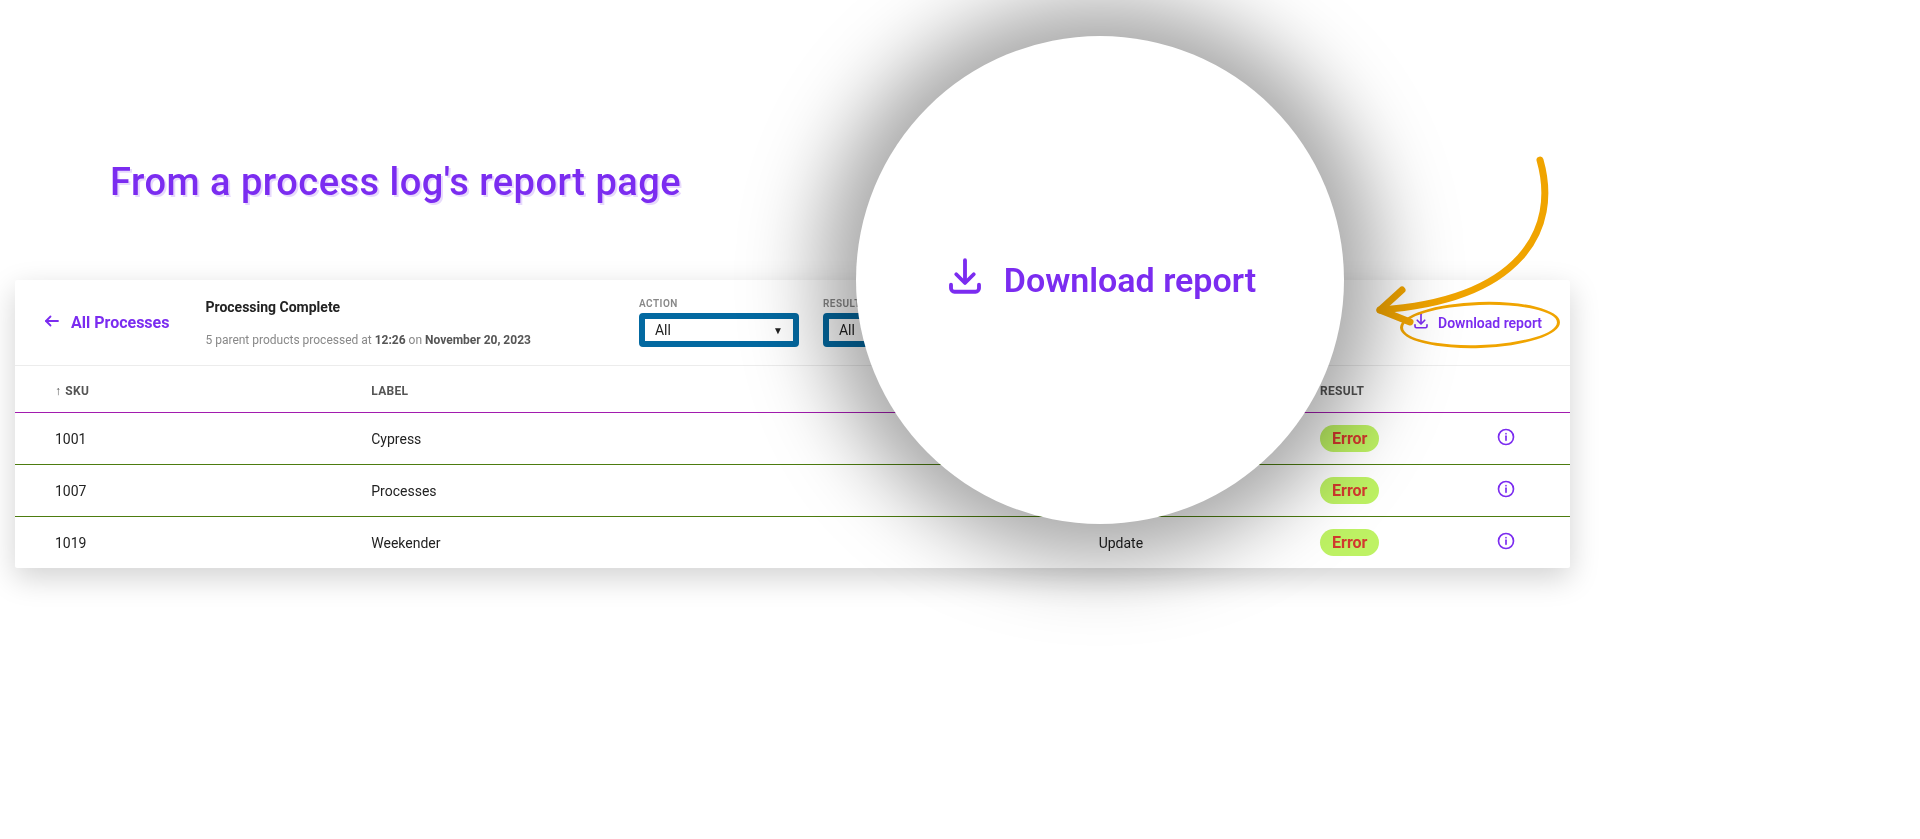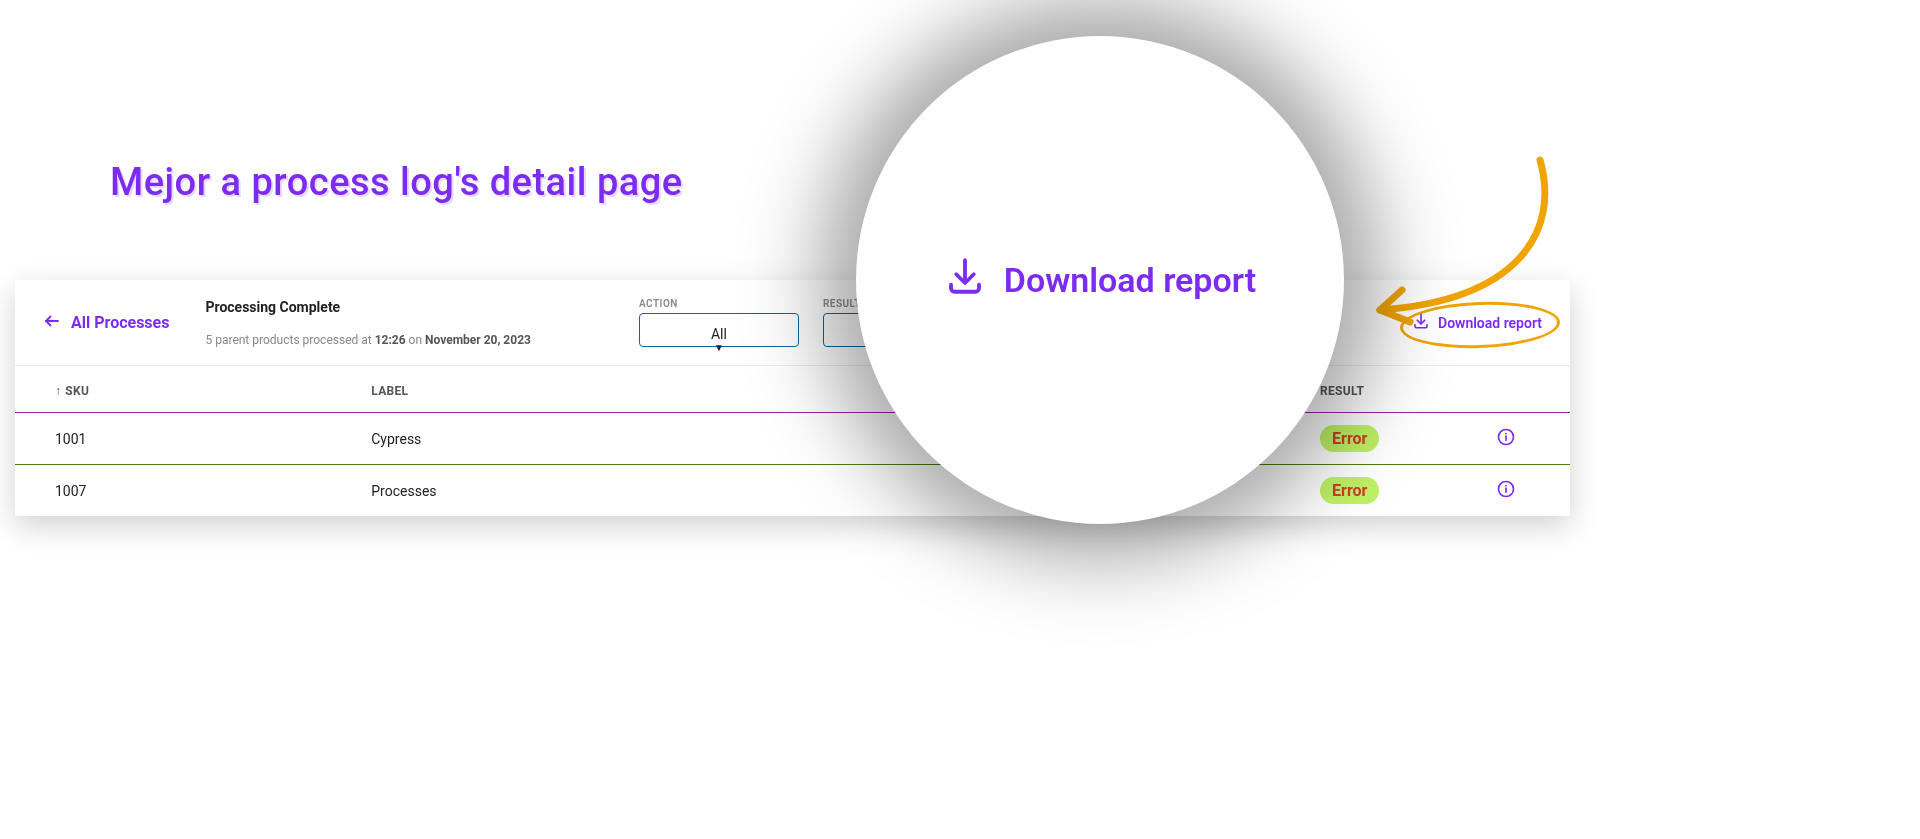--- a/index.html
+++ b/index.html
@@ -69,31 +69,30 @@
   .filter-group { display: flex; flex-direction: column; gap: 4px; }
   .filter-label {
     font-size: 10px;
     letter-spacing: 0.5px;
     color: #888;
     font-weight: 600;
   }
   .select {
     width: 160px;
     height: 34px;
-    border: 1px solid #0369a1;
+    border: 6px solid #0369a1;
     border-radius: 4px;
     background: #fff;
     display: flex;
     align-items: center;
     justify-content: space-between;
-    padding: 12px 10px;
+    padding: 2px 10px;
     font-size: 14px;
     color: #222;
     cursor: pointer;
-    flex-direction: column;
   }
   .select .caret { font-size: 10px; color: #222; }
 
   .download-link {
     margin-left: auto;
     display: flex;
     align-items: center;
     gap: 8px;
     color: #7b2cf0;
     font-weight: 600;
@@ -190,21 +189,21 @@
     left: 1340px;
     top: 150px;
     width: 220px;
     height: 180px;
     pointer-events: none;
   }
 </style>
 </head>
 <body>
 
-<div class="annotation-title">Mejor a process log's detail page</div>
+<div class="annotation-title">From a process log's report page</div>
 
 <div class="panel">
   <div class="panel-top">
 
     <div class="back-link">
       <span>
         <svg viewBox="0 0 24 24" fill="none" stroke="currentColor" stroke-width="2.4" stroke-linecap="round" stroke-linejoin="round">
             <line x1="20" y1="12" x2="4" y2="12"></line>
             <polyline points="10 18 4 12 10 6"></polyline>
           </svg>
@@ -281,20 +280,33 @@
           <td>Update</td>
           <td><span class="badge-error">Error</span></td>
           <td><span class="info-icon">
               <svg viewBox="0 0 24 24" fill="none" stroke="currentColor" stroke-width="2" stroke-linecap="round" stroke-linejoin="round">
                 <circle cx="12" cy="12" r="9"></circle>
                 <line x1="12" y1="11" x2="12" y2="16"></line>
                 <circle cx="12" cy="8" r="1" fill="currentColor" stroke="none"></circle>
               </svg>
             </span></td>
         </tr>
+        <tr>
+          <td>1019</td>
+          <td>Weekender</td>
+          <td>Update</td>
+          <td><span class="badge-error">Error</span></td>
+          <td><span class="info-icon">
+              <svg viewBox="0 0 24 24" fill="none" stroke="currentColor" stroke-width="2" stroke-linecap="round" stroke-linejoin="round">
+                <circle cx="12" cy="12" r="9"></circle>
+                <line x1="12" y1="11" x2="12" y2="16"></line>
+                <circle cx="12" cy="8" r="1" fill="currentColor" stroke="none"></circle>
+              </svg>
+            </span></td>
+        </tr>
       </tbody>
   </table>
 </div>
 
 <svg class="orange-arrow" viewBox="0 0 220 180">
   <path d="M 200 10 C 220 80, 180 150, 40 160" fill="none" stroke="#f0a400" stroke-width="7" stroke-linecap="round"></path>
   <path d="M 40 160 L 62 140 M 40 160 L 70 172" fill="none" stroke="#f0a400" stroke-width="7" stroke-linecap="round"></path>
 </svg>
 
 <div class="orange-ellipse"></div>

